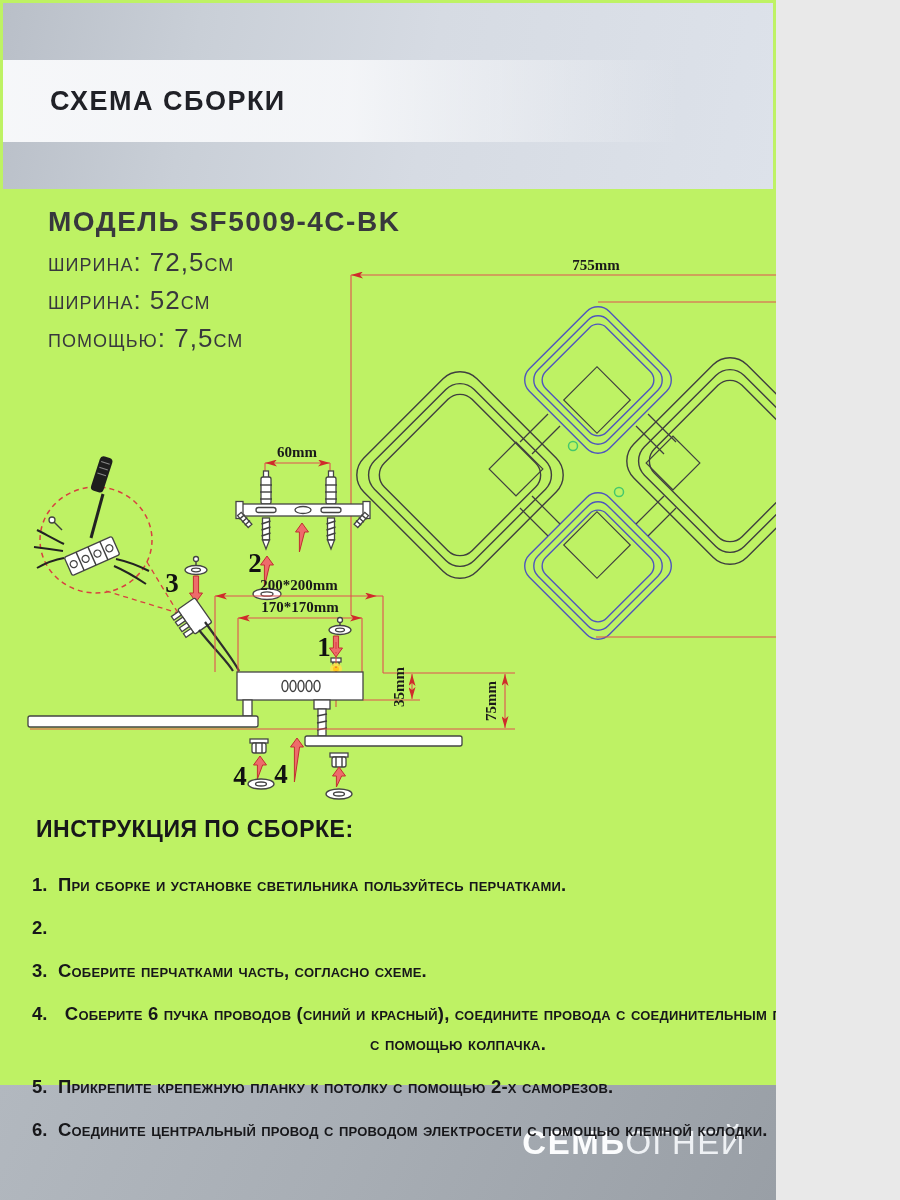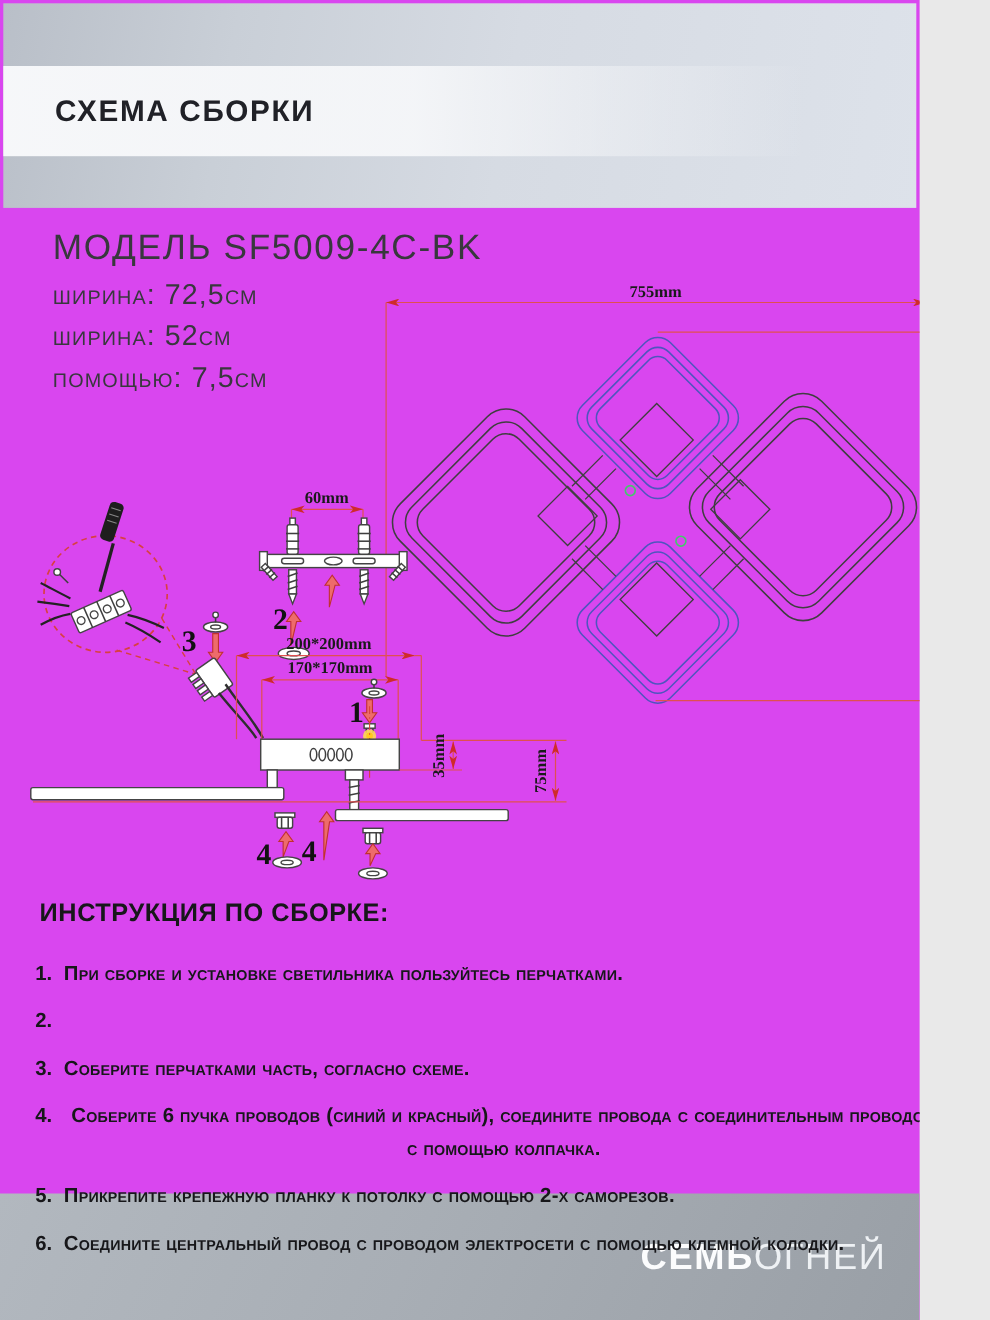--- a/index.html
+++ b/index.html
@@ -1,27 +1,27 @@
 <!DOCTYPE html>
 <html><head>
 <meta charset="utf-8">
 <style>
   html,body{margin:0;padding:0;background:#e9e9e9;}
-  .page{position:relative;width:836px;height:1200px;background:#d946ef;overflow:hidden;
+  .page{position:relative;width:776px;height:1200px;background:#bef264;overflow:hidden;
         font-family:"Liberation Sans",sans-serif;}
   
   .header{position:absolute;left:3px;right:3px;top:3px;height:186px;
           background:linear-gradient(100deg,#b9bfc8 0%,#c9cfd7 25%,#d6dbe3 55%,#dde2ea 100%);}
   .header-band{position:absolute;left:0;right:0;top:57px;height:82px;
           background:linear-gradient(90deg,rgba(248,249,251,.97) 0%,rgba(248,249,251,.88) 45%,rgba(221,226,234,0) 88%);}
   .header-title{position:absolute;left:47px;top:0;line-height:82px;font-size:27px;font-weight:700;
           letter-spacing:1.5px;color:#202127;}
   
   .model-block{position:absolute;left:48px;top:206px;color:#38383d;z-index:3;}
-  .model-title{font-size:32px;font-weight:400;letter-spacing:1.5px;margin-bottom:9px;}
+  .model-title{font-size:28px;font-weight:700;letter-spacing:1.5px;margin-bottom:9px;}
   .model-line{font-size:26px;font-weight:400;letter-spacing:1px;margin-bottom:7px;
           font-variant:small-caps;}
   
   .diagram-svg{position:absolute;left:0;top:0;width:900px;height:1200px;z-index:2;}
   
   .instructions{position:absolute;left:32px;top:816px;width:848px;color:#17171a;z-index:3;}
   .instructions-title{font-size:23px;font-weight:700;letter-spacing:.5px;margin:0 0 27px 4px;}
   .instr-item{display:flex;margin-bottom:13px;font-size:18.5px;line-height:1.62;}
   .instr-num{flex:0 0 26px;font-weight:600;}
   .instr-text{font-variant:small-caps;font-weight:600;letter-spacing:.2px;max-width:800px;text-align:center;}

